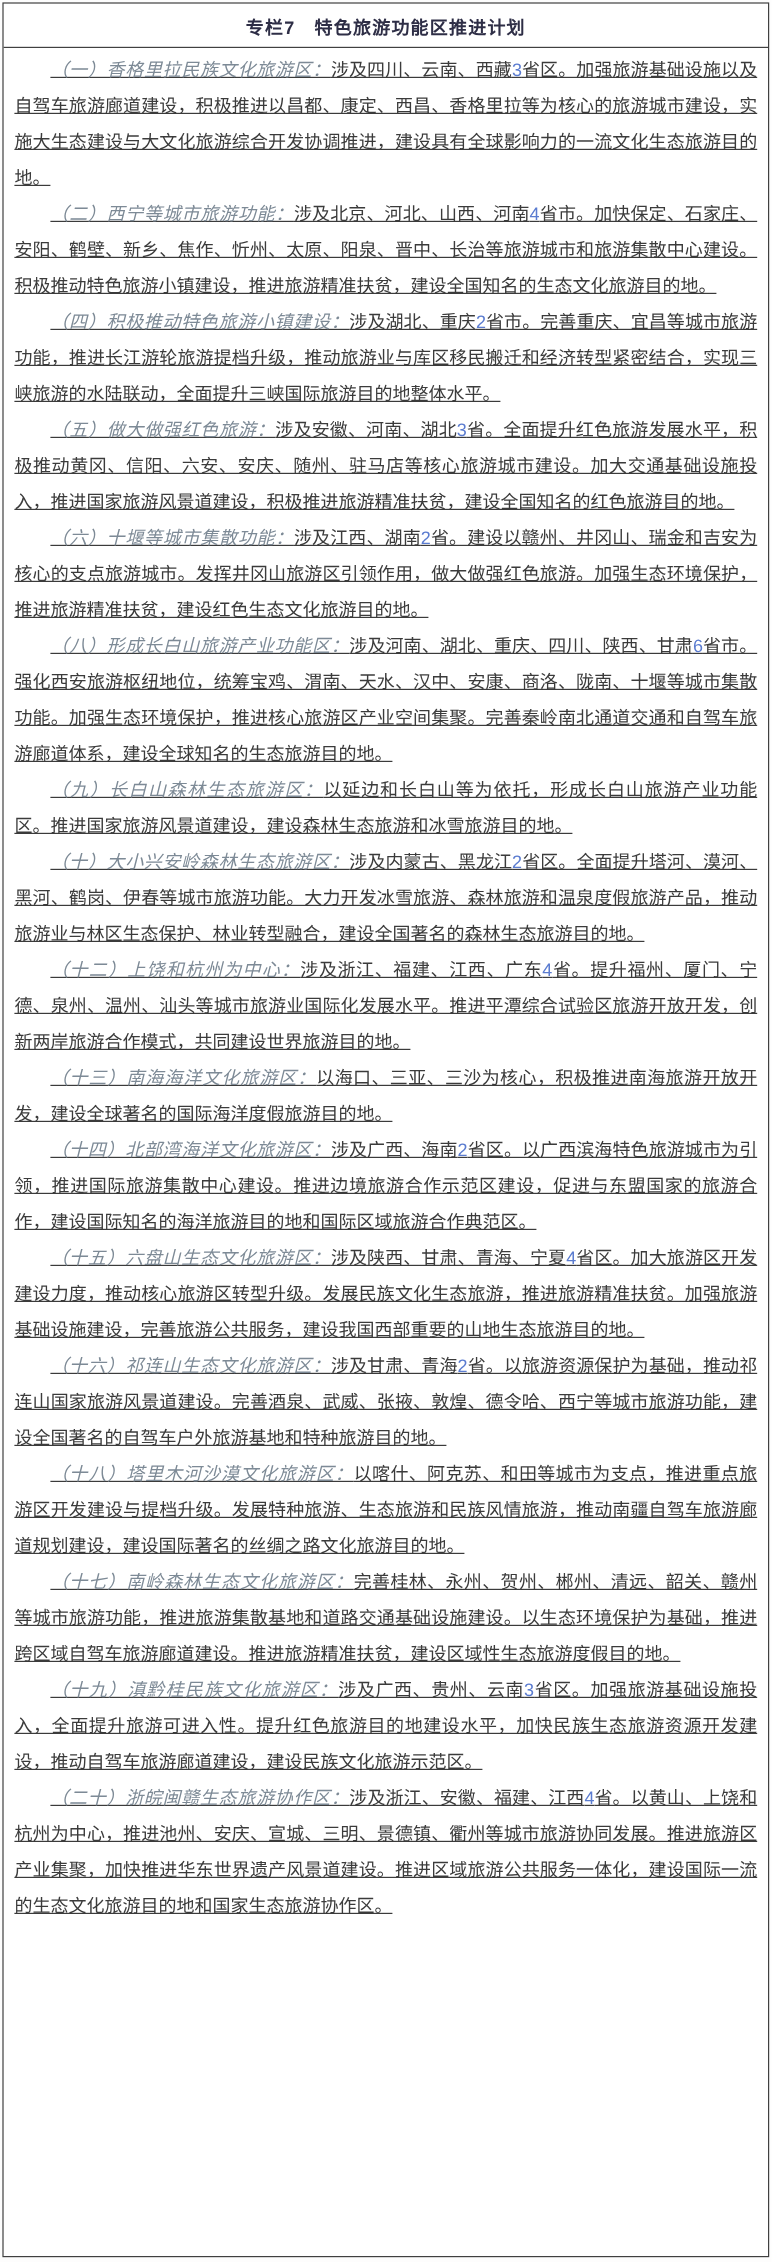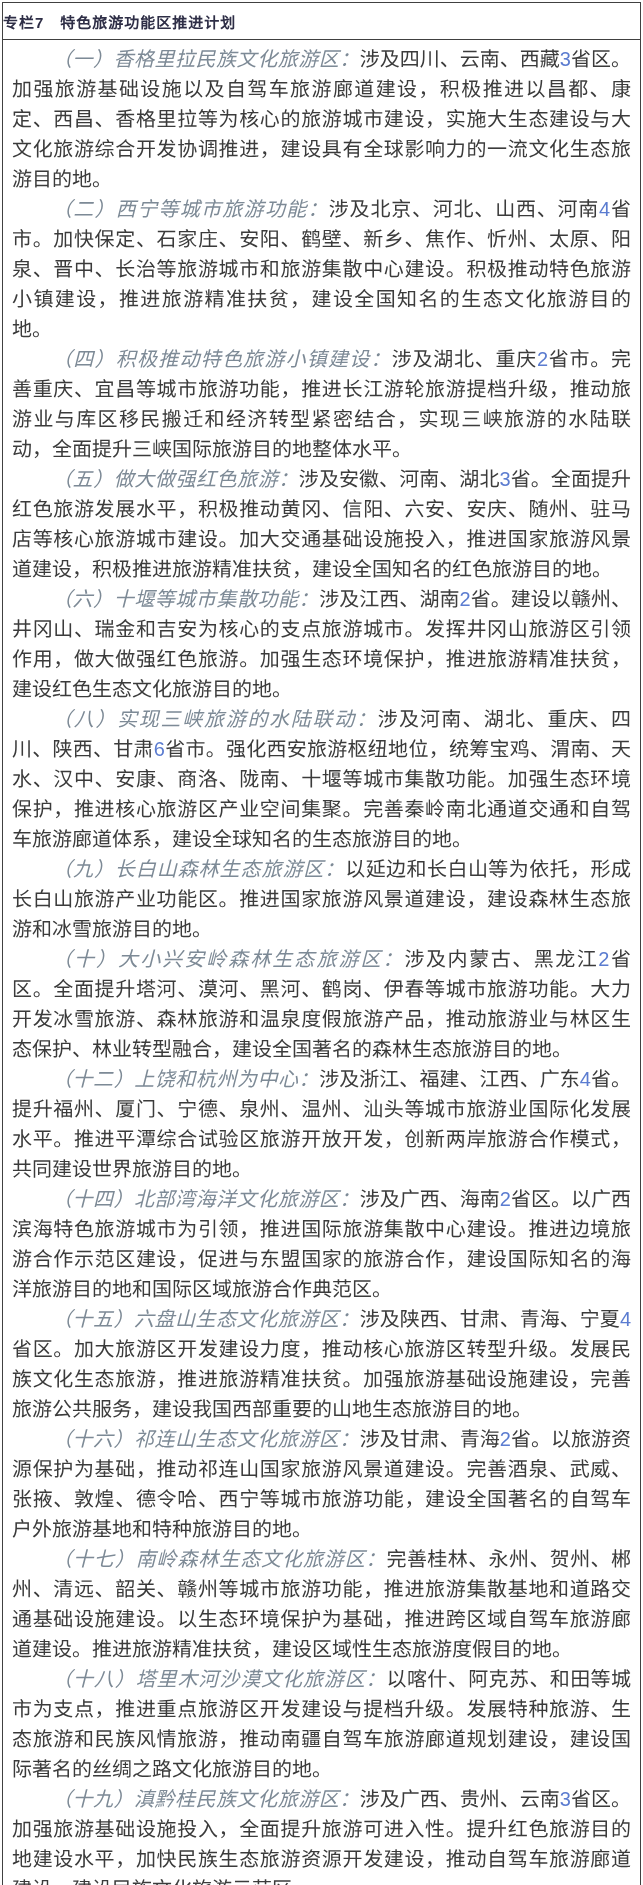--- a/index.html
+++ b/index.html
@@ -6,37 +6,39 @@
   .panel{
     width:639px;
     margin:2px auto;
     box-sizing:border-box;
     border:1px solid #404040;
     background:#ffffff;
     min-height:1879px;
     font-family:"Liberation Sans","DejaVu Sans",sans-serif;
   }
   .panel-title{
+    text-align:center;
     font-size:15px;
     font-weight:bold;
     color:#2e2e46;
     padding:8px 0 7px;
     border-bottom:1px solid #404040;
     letter-spacing:1px;
   }
   .panel-body{
     padding:4px 9px 12px;
   }
   .sec{
     margin:0;
     text-indent:2em;
-    font-size:20px;
+    font-size:15px;
     line-height:30px;
     text-align:justify;
     color:#3b3b3b;
+    text-decoration:underline;
   }
   .sec-head{
     color:#7d8a96;
     font-style:italic;
     letter-spacing:0.5px;
   }
   .num{
     color:#5b7cd0;
   }
 </style>
@@ -44,25 +46,26 @@
 <body>
 
 <div class="panel">
   <div class="panel-title">专栏7　特色旅游功能区推进计划</div>
   <div class="panel-body" id="sections">
       <p class="sec"><span class="sec-head">（一）香格里拉民族文化旅游区：</span><span class="sec-text">涉及四川、云南、西藏<span class="num">3</span>省区。加强旅游基础设施以及自驾车旅游廊道建设，积极推进以昌都、康定、西昌、香格里拉等为核心的旅游城市建设，实施大生态建设与大文化旅游综合开发协调推进，建设具有全球影响力的一流文化生态旅游目的地。</span></p>
       <p class="sec"><span class="sec-head">（二）西宁等城市旅游功能：</span><span class="sec-text">涉及北京、河北、山西、河南<span class="num">4</span>省市。加快保定、石家庄、安阳、鹤壁、新乡、焦作、忻州、太原、阳泉、晋中、长治等旅游城市和旅游集散中心建设。积极推动特色旅游小镇建设，推进旅游精准扶贫，建设全国知名的生态文化旅游目的地。</span></p>
       <p class="sec"><span class="sec-head">（四）积极推动特色旅游小镇建设：</span><span class="sec-text">涉及湖北、重庆<span class="num">2</span>省市。完善重庆、宜昌等城市旅游功能，推进长江游轮旅游提档升级，推动旅游业与库区移民搬迁和经济转型紧密结合，实现三峡旅游的水陆联动，全面提升三峡国际旅游目的地整体水平。</span></p>
       <p class="sec"><span class="sec-head">（五）做大做强红色旅游：</span><span class="sec-text">涉及安徽、河南、湖北<span class="num">3</span>省。全面提升红色旅游发展水平，积极推动黄冈、信阳、六安、安庆、随州、驻马店等核心旅游城市建设。加大交通基础设施投入，推进国家旅游风景道建设，积极推进旅游精准扶贫，建设全国知名的红色旅游目的地。</span></p>
       <p class="sec"><span class="sec-head">（六）十堰等城市集散功能：</span><span class="sec-text">涉及江西、湖南<span class="num">2</span>省。建设以赣州、井冈山、瑞金和吉安为核心的支点旅游城市。发挥井冈山旅游区引领作用，做大做强红色旅游。加强生态环境保护，推进旅游精准扶贫，建设红色生态文化旅游目的地。</span></p>
-      <p class="sec"><span class="sec-head">（八）实现三峡旅游的水陆联动：</span><span class="sec-text">涉及河南、湖北、重庆、四川、陕西、甘肃<span class="num">6</span>省市。强化西安旅游枢纽地位，统筹宝鸡、渭南、天水、汉中、安康、商洛、陇南、十堰等城市集散功能。加强生态环境保护，推进核心旅游区产业空间集聚。完善秦岭南北通道交通和自驾车旅游廊道体系，建设全球知名的生态旅游目的地。</span></p>
+      <p class="sec"><span class="sec-head">（八）形成长白山旅游产业功能区：</span><span class="sec-text">涉及河南、湖北、重庆、四川、陕西、甘肃<span class="num">6</span>省市。强化西安旅游枢纽地位，统筹宝鸡、渭南、天水、汉中、安康、商洛、陇南、十堰等城市集散功能。加强生态环境保护，推进核心旅游区产业空间集聚。完善秦岭南北通道交通和自驾车旅游廊道体系，建设全球知名的生态旅游目的地。</span></p>
       <p class="sec"><span class="sec-head">（九）长白山森林生态旅游区：</span><span class="sec-text">以延边和长白山等为依托，形成长白山旅游产业功能区。推进国家旅游风景道建设，建设森林生态旅游和冰雪旅游目的地。</span></p>
       <p class="sec"><span class="sec-head">（十）大小兴安岭森林生态旅游区：</span><span class="sec-text">涉及内蒙古、黑龙江<span class="num">2</span>省区。全面提升塔河、漠河、黑河、鹤岗、伊春等城市旅游功能。大力开发冰雪旅游、森林旅游和温泉度假旅游产品，推动旅游业与林区生态保护、林业转型融合，建设全国著名的森林生态旅游目的地。</span></p>
       <p class="sec"><span class="sec-head">（十二）上饶和杭州为中心：</span><span class="sec-text">涉及浙江、福建、江西、广东<span class="num">4</span>省。提升福州、厦门、宁德、泉州、温州、汕头等城市旅游业国际化发展水平。推进平潭综合试验区旅游开放开发，创新两岸旅游合作模式，共同建设世界旅游目的地。</span></p>
+      <p class="sec"><span class="sec-head">（十三）南海海洋文化旅游区：</span><span class="sec-text">以海口、三亚、三沙为核心，积极推进南海旅游开放开发，建设全球著名的国际海洋度假旅游目的地。</span></p>
       <p class="sec"><span class="sec-head">（十四）北部湾海洋文化旅游区：</span><span class="sec-text">涉及广西、海南<span class="num">2</span>省区。以广西滨海特色旅游城市为引领，推进国际旅游集散中心建设。推进边境旅游合作示范区建设，促进与东盟国家的旅游合作，建设国际知名的海洋旅游目的地和国际区域旅游合作典范区。</span></p>
       <p class="sec"><span class="sec-head">（十五）六盘山生态文化旅游区：</span><span class="sec-text">涉及陕西、甘肃、青海、宁夏<span class="num">4</span>省区。加大旅游区开发建设力度，推动核心旅游区转型升级。发展民族文化生态旅游，推进旅游精准扶贫。加强旅游基础设施建设，完善旅游公共服务，建设我国西部重要的山地生态旅游目的地。</span></p>
       <p class="sec"><span class="sec-head">（十六）祁连山生态文化旅游区：</span><span class="sec-text">涉及甘肃、青海<span class="num">2</span>省。以旅游资源保护为基础，推动祁连山国家旅游风景道建设。完善酒泉、武威、张掖、敦煌、德令哈、西宁等城市旅游功能，建设全国著名的自驾车户外旅游基地和特种旅游目的地。</span></p>
+      <p class="sec"><span class="sec-head">（十八）塔里木河沙漠文化旅游区：</span><span class="sec-text">以喀什、阿克苏、和田等城市为支点，推进重点旅游区开发建设与提档升级。发展特种旅游、生态旅游和民族风情旅游，推动南疆自驾车旅游廊道规划建设，建设国际著名的丝绸之路文化旅游目的地。</span></p>
       <p class="sec"><span class="sec-head">（十七）南岭森林生态文化旅游区：</span><span class="sec-text">完善桂林、永州、贺州、郴州、清远、韶关、赣州等城市旅游功能，推进旅游集散基地和道路交通基础设施建设。以生态环境保护为基础，推进跨区域自驾车旅游廊道建设。推进旅游精准扶贫，建设区域性生态旅游度假目的地。</span></p>
-      <p class="sec"><span class="sec-head">（十八）塔里木河沙漠文化旅游区：</span><span class="sec-text">以喀什、阿克苏、和田等城市为支点，推进重点旅游区开发建设与提档升级。发展特种旅游、生态旅游和民族风情旅游，推动南疆自驾车旅游廊道规划建设，建设国际著名的丝绸之路文化旅游目的地。</span></p>
       <p class="sec"><span class="sec-head">（十九）滇黔桂民族文化旅游区：</span><span class="sec-text">涉及广西、贵州、云南<span class="num">3</span>省区。加强旅游基础设施投入，全面提升旅游可进入性。提升红色旅游目的地建设水平，加快民族生态旅游资源开发建设，推动自驾车旅游廊道建设，建设民族文化旅游示范区。</span></p>
       <p class="sec"><span class="sec-head">（二十）浙皖闽赣生态旅游协作区：</span><span class="sec-text">涉及浙江、安徽、福建、江西<span class="num">4</span>省。以黄山、上饶和杭州为中心，推进池州、安庆、宣城、三明、景德镇、衢州等城市旅游协同发展。推进旅游区产业集聚，加快推进华东世界遗产风景道建设。推进区域旅游公共服务一体化，建设国际一流的生态文化旅游目的地和国家生态旅游协作区。</span></p>
     </div>
 </div>
 
 </body></html>

